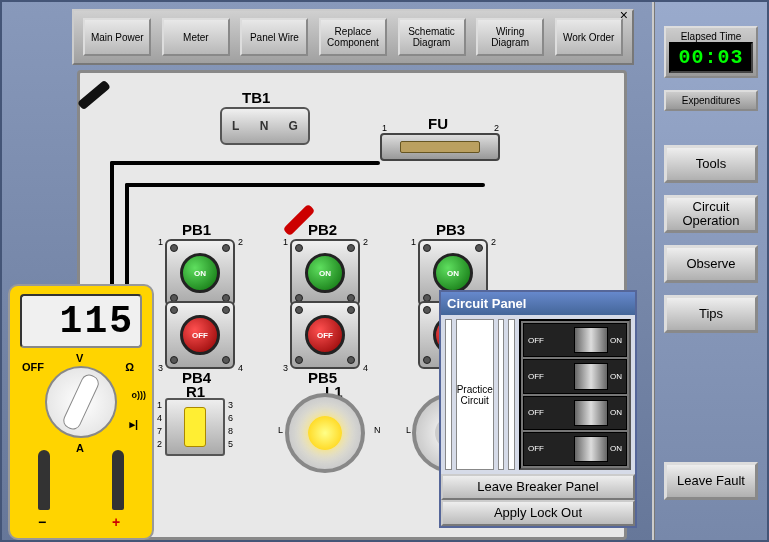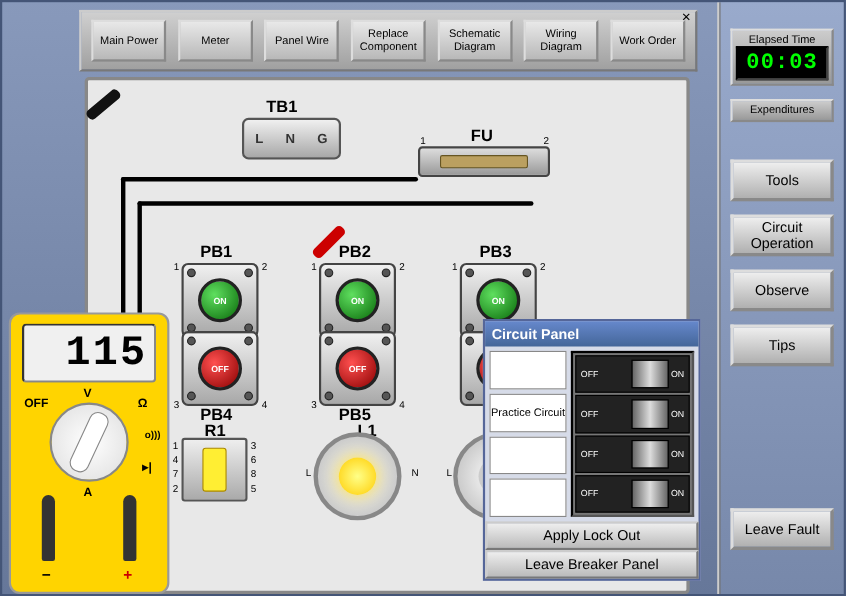--- a/index.html
+++ b/index.html
@@ -116,21 +116,21 @@
     position: absolute; top: 288px; left: 437px; width: 198px; height: 238px;
     background: #d6dbe8; border: 2px solid #556699; z-index: 60;
     display: flex; flex-direction: column;
   }
   .breaker-title {
     background: linear-gradient(to bottom, #6688cc, #446699);
     color: #fff; font-size: 13px; font-weight: bold;
     padding: 4px 6px;
   }
   .breaker-body { flex: 1; display: flex; padding: 4px; gap: 4px; }
-  .breaker-labels { width: 70px; display: flex; flex-direction: column; gap: 4px; }
+  .breaker-labels { width: 70px; display: flex; flex-direction: row; gap: 4px; }
   .breaker-label-box {
     flex: 1; background: #fff; border: 1px solid #888;
     display: flex; align-items: center; justify-content: center;
     font-size: 10px; text-align: center; line-height: 1.1;
   }
   .breaker-switches {
     flex: 1; background: #777; border: 2px inset #555;
     display: flex; flex-direction: column; gap: 2px; padding: 2px;
   }
   .switch-row {
@@ -352,22 +352,22 @@
           <span class="on">ON</span>
         <div class="switch-toggle" style="right:18px;"></div>
       </div>
       <div class="switch-row">
         <span class="off">OFF</span>
           <span class="on">ON</span>
         <div class="switch-toggle" style="right:18px;"></div>
       </div>
     </div>
   </div>
+  <div class="breaker-btn">Leave Breaker Panel</div>
   <div class="breaker-btn">Apply Lock Out</div>
-  <div class="breaker-btn">Leave Breaker Panel</div>
 </div>
 
 <div class="right-rail">
   <div class="stat-box">
     <div class="stat-label">Elapsed Time</div>
     <div class="stat-value">00:03</div>
   </div>
   <div class="stat-box">
     <div class="stat-label">Expenditures</div>
   </div>

